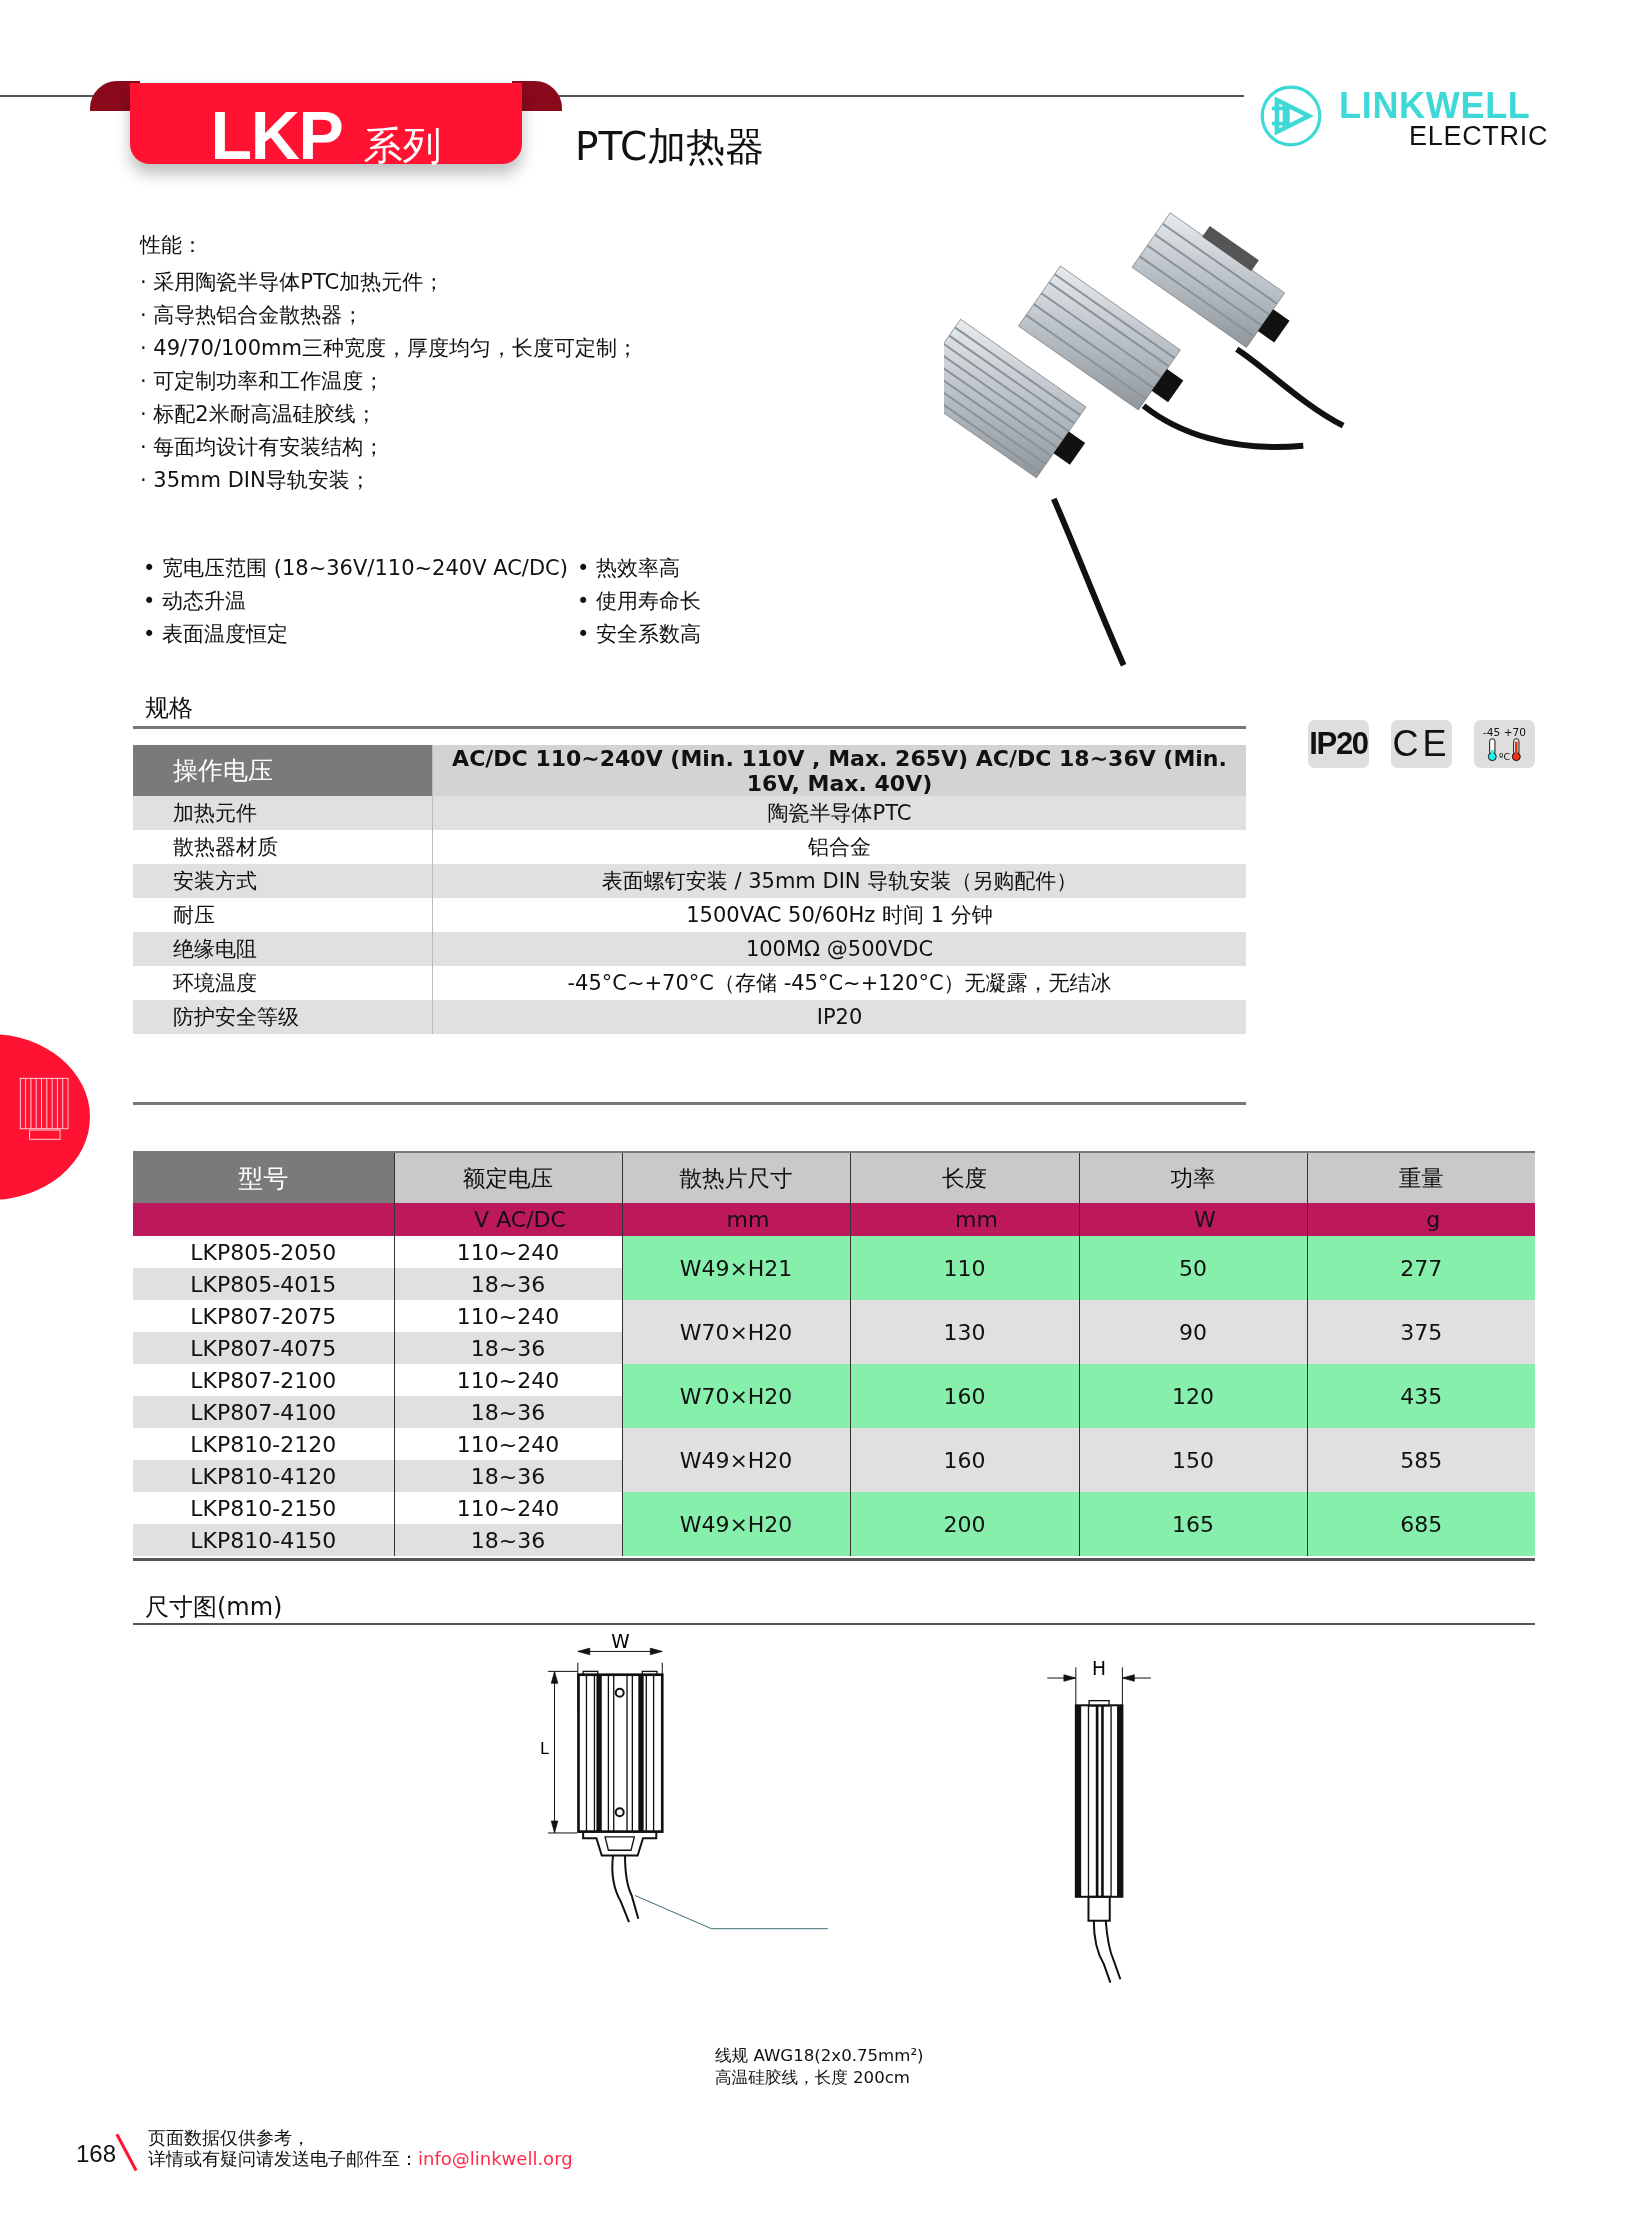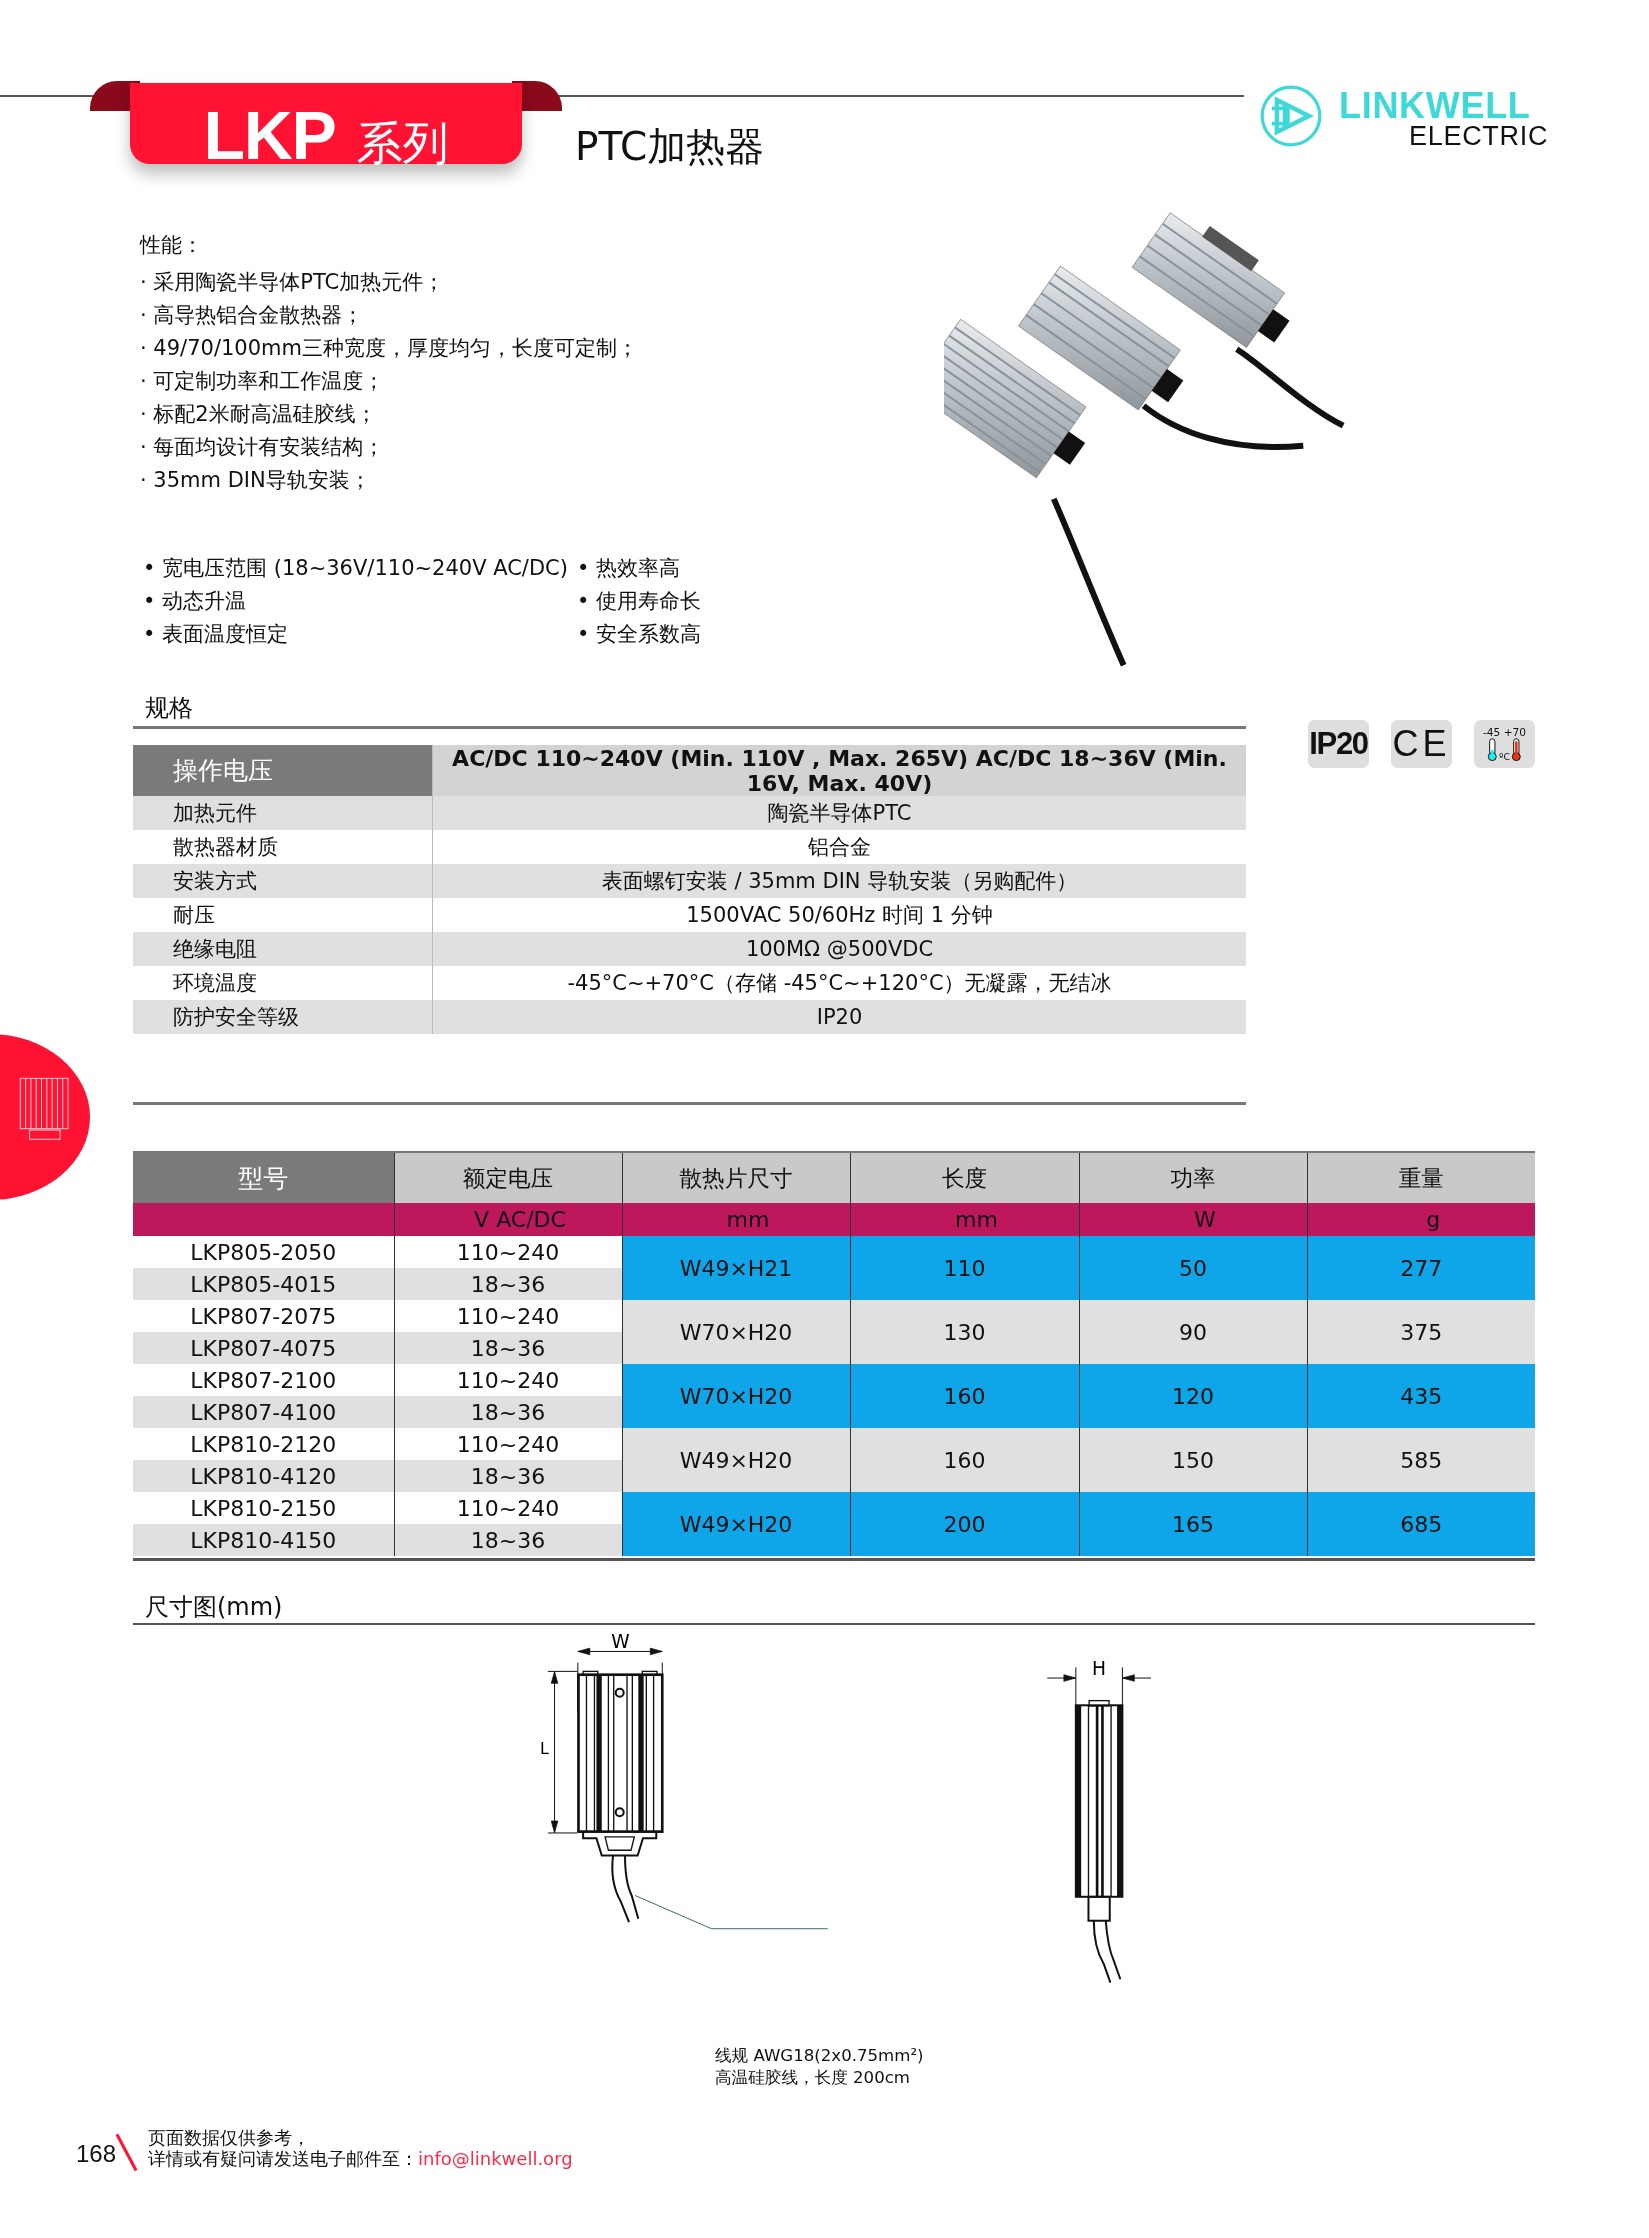--- a/index.html
+++ b/index.html
@@ -6,21 +6,21 @@
   body{width:1649px;height:2239px;position:relative;overflow:hidden;font-family:"DejaVu Sans","Liberation Sans",sans-serif;color:#111;}
   .abs{position:absolute;}
   
   .top-rule{left:0;top:95px;width:1244px;height:2px;background:#555;}
   .ribbon{left:90px;top:81px;width:472px;height:83px;}
   .ribbon .band{position:absolute;left:40px;top:2px;width:392px;height:81px;background:#ff1232;border-radius:0 0 20px 20px;box-shadow:0 9.3px 14.6px rgba(0,0,0,.25);}
   .ribbon .fold-l{position:absolute;left:0;top:0;width:50px;height:30px;background:#8a0a1c;border-radius:27px 0 0 0;}
   .ribbon .fold-r{position:absolute;right:0;top:0;width:50px;height:30px;background:#8a0a1c;border-radius:0 27px 0 0;}
   .ribbon .title{position:absolute;left:40px;width:392px;top:14.6px;text-align:center;color:#fff;white-space:nowrap;}
   .ribbon .title .lkp{font-family:Liberation Sans, sans-serif;font-weight:bold;font-size:68px;letter-spacing:-1.3px;margin-top:44px;}
-  .ribbon .title .series{font-size:46px;margin-left:21px;font-family:Liberation Mono, monospace;}
+  .ribbon .title .series{font-size:39px;margin-left:21px;font-family:Liberation Mono, monospace;}
   .subtitle{left:575px;top:120px;font-size:39px;color:#111;}
   .logo{left:1259px;top:84px;width:266px;height:67px;}
   .logo .circle{position:absolute;left:0;top:0;width:64px;height:64px;}
   .logo .brand{position:absolute;left:80px;top:1.3px;font-family:"Liberation Sans",sans-serif;font-weight:bold;font-size:36px;color:#3ed9d6;letter-spacing:0.7px;}
   .logo .sub{position:absolute;left:150px;top:37px;font-family:"Liberation Sans",sans-serif;font-size:27px;color:#111;letter-spacing:0.7px;}
 
   
   .features{left:140px;top:229px;font-size:21px;line-height:33px;}
   .features .heading{margin-bottom:4px;}
   .features .item::before{content:"· ";}
@@ -52,21 +52,21 @@
   
   .models{left:133px;top:1153px;width:1402px;border-collapse:collapse;font-size:22px;text-align:center;}
   .models-toprule{left:133px;top:1151px;width:1402px;height:2.7px;background:#777;}
   .models td{padding:0;height:32px;border-left:1.3px solid #333;}
   .models td:first-child{border-left:none;}
   .models tr.hdr td{height:50px;background:#c9c9c9;font-size:22.6px;}
   .models tr.hdr td.first{background:#7a7a7a;color:#fff;font-size:25px;}
   .models tr.units td{height:33px;background:#be185d;padding-left:24px;}
   .models tr.r-odd td.row{background:#fff;}
   .models tr.r-even td.row{background:#e0e0e0;}
-  .models td.grp-odd{background:#0ea5e9;}
+  .models td.grp-odd{background:#86efac;}
   .models td.grp-even{background:#e0e0e0;}
   .models-bottom{left:133px;top:1558px;width:1402px;height:2.7px;background:#555;}
 
   
   .draw{left:0;top:0;width:1649px;height:2239px;pointer-events:none;}
   .cable-note{left:715px;top:2045px;font-size:16.6px;line-height:22px;white-space:nowrap;}
 
   
   .side-tab{left:-110px;top:1034px;width:200px;height:166px;background:#ff1232;border-radius:50%;}
 

